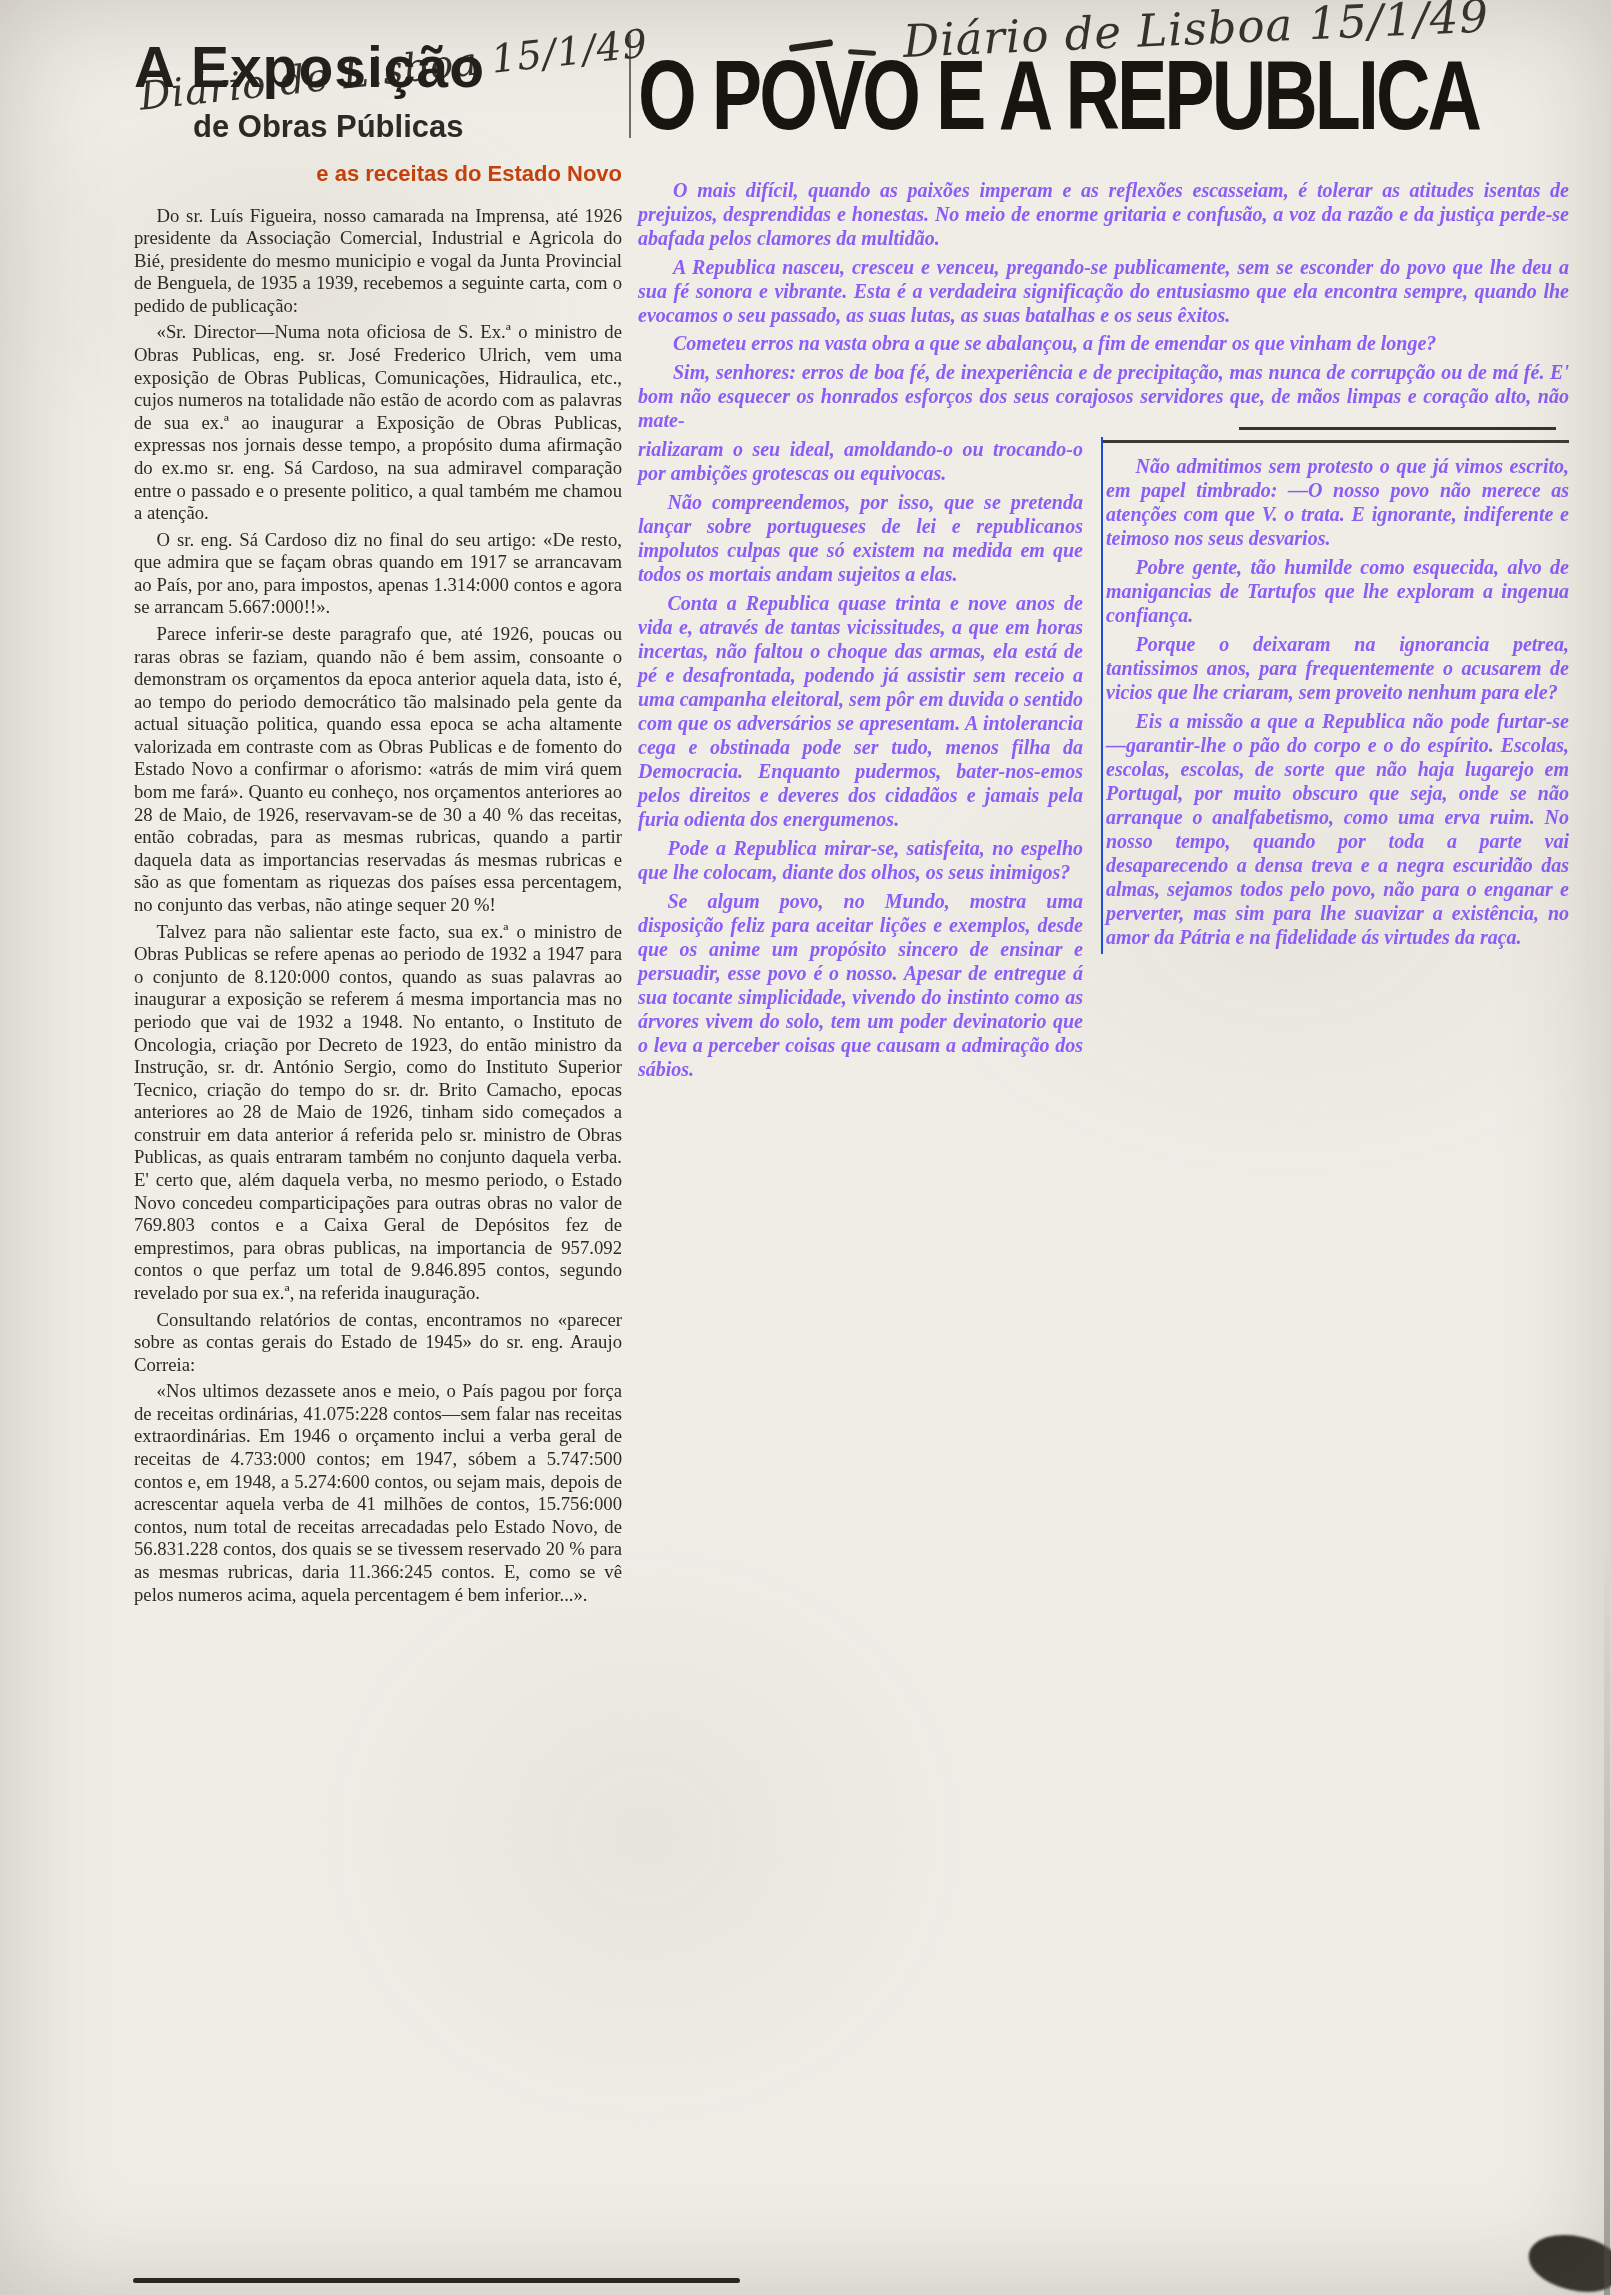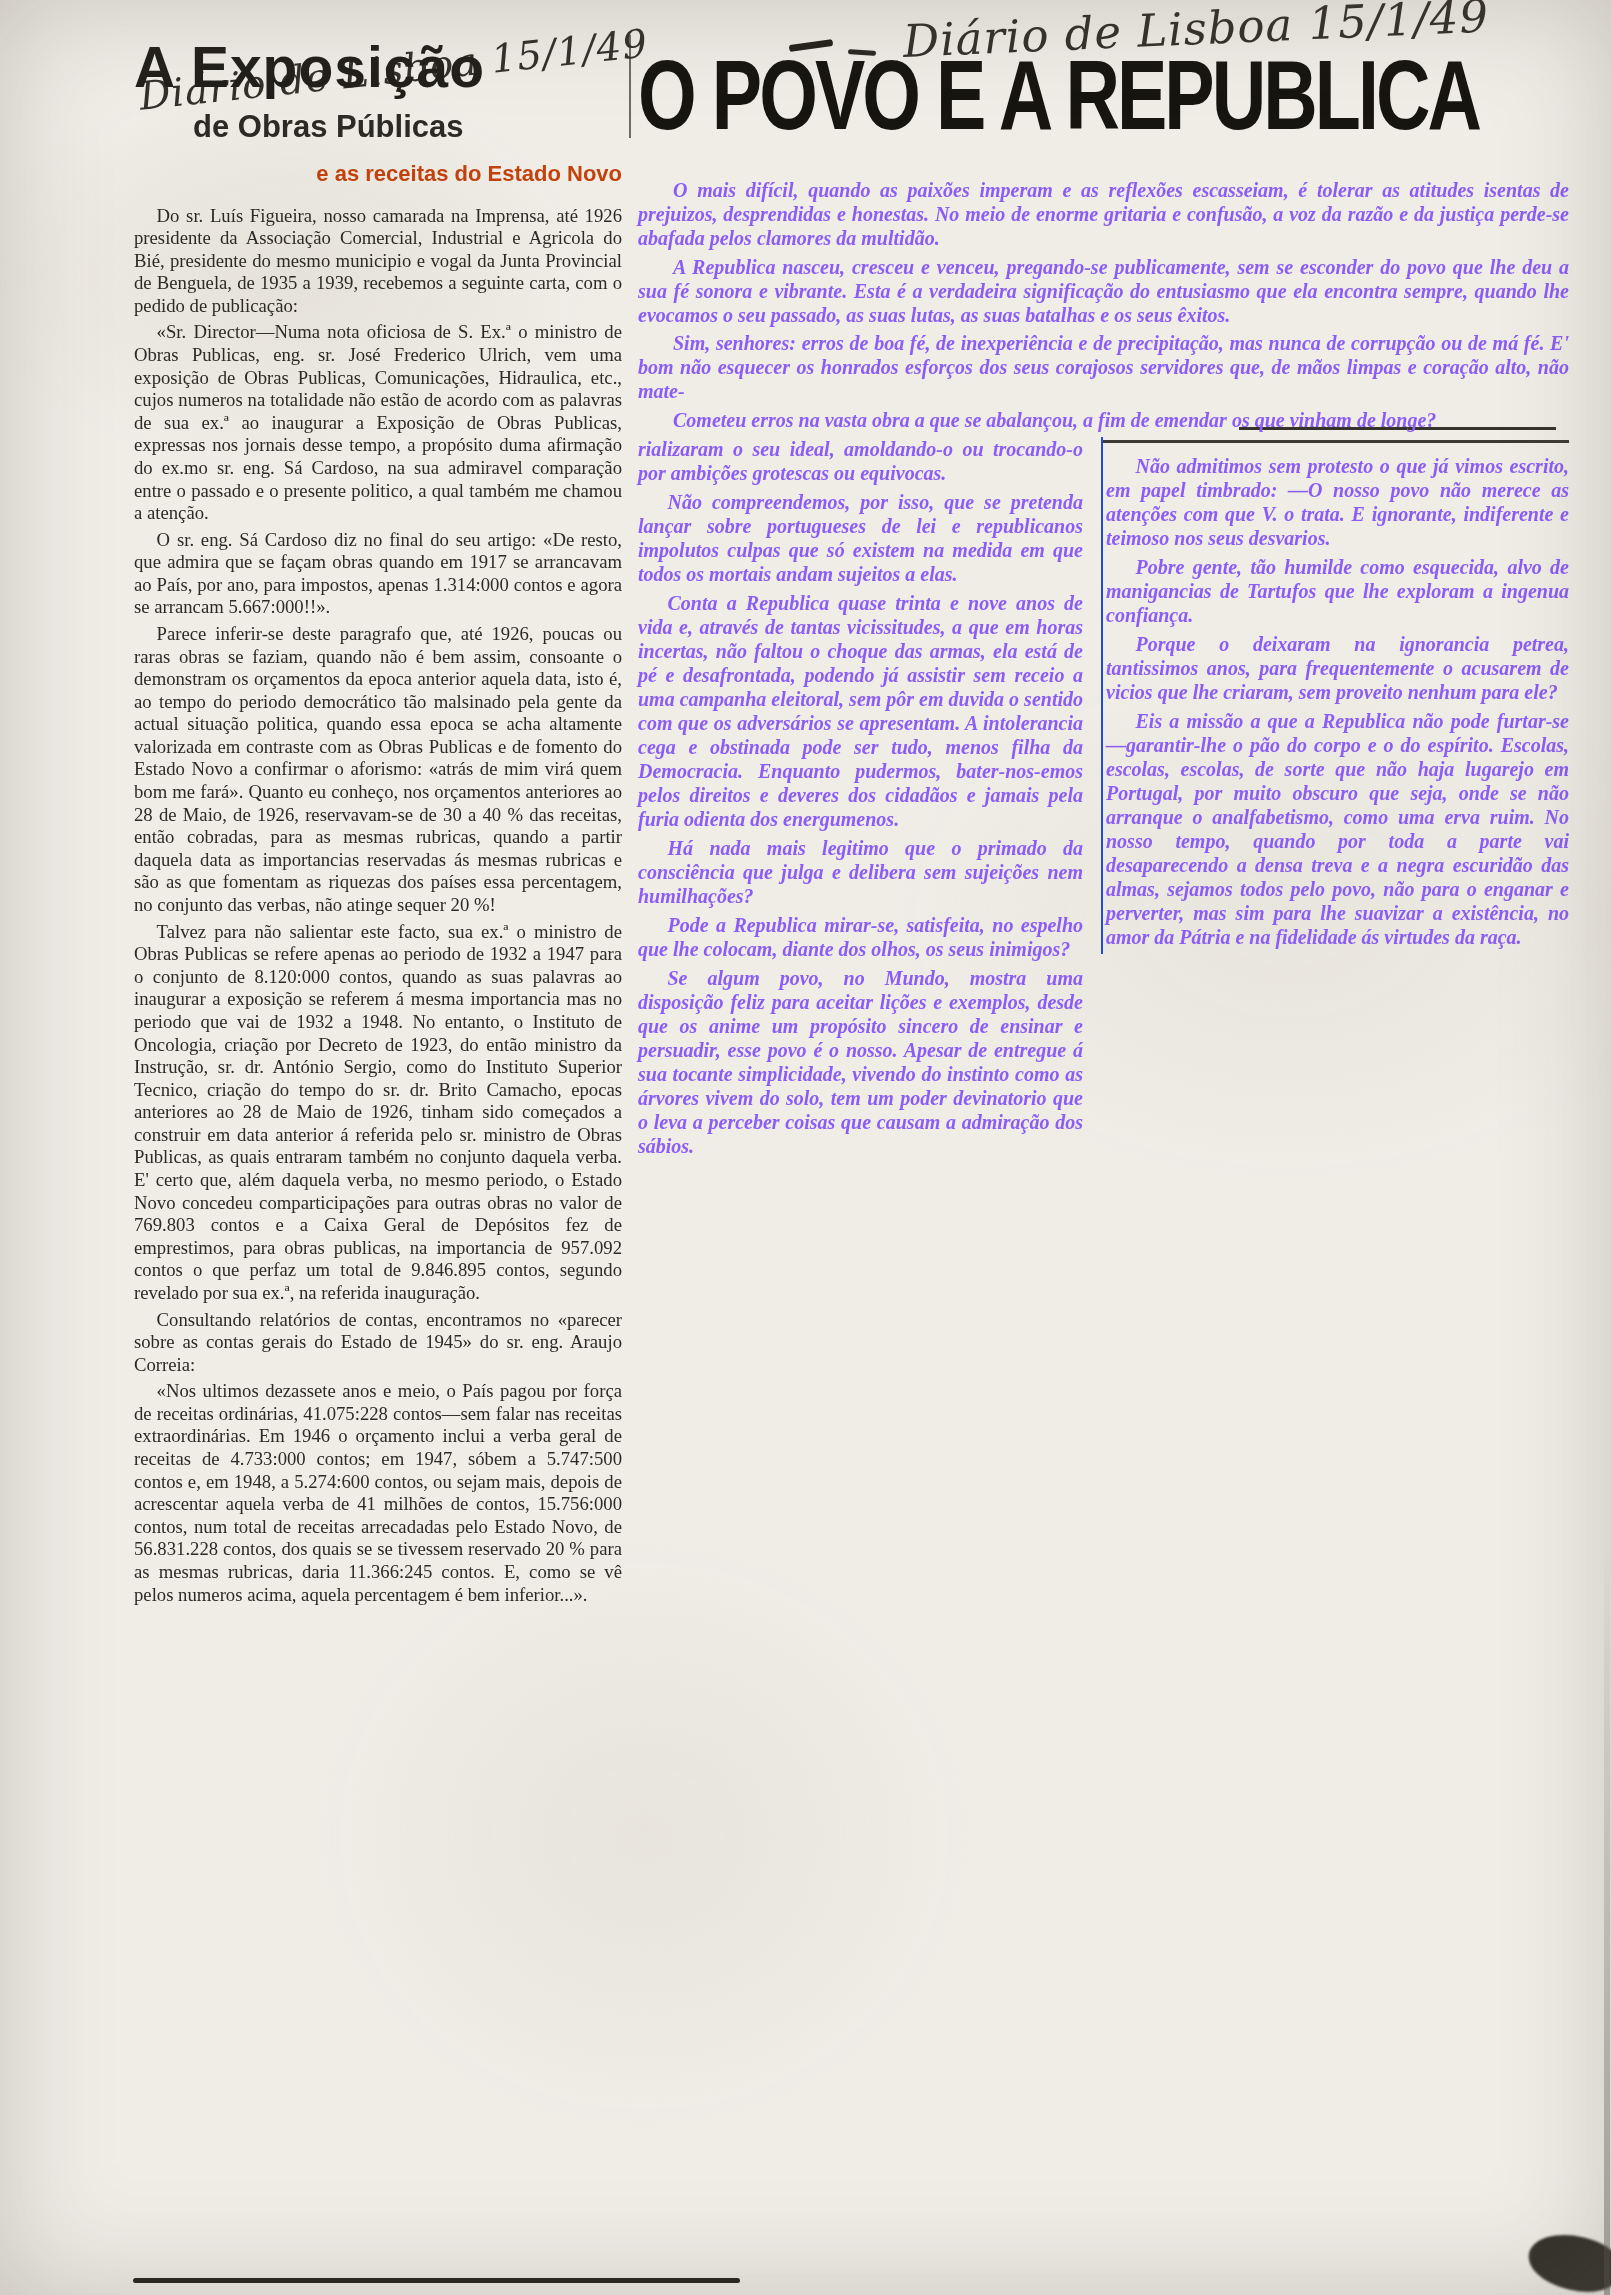--- a/index.html
+++ b/index.html
@@ -106,29 +106,28 @@
 </div>
 
 <div class="right-article">
   <div class="headline-wrap">
     <div class="headline">O POVO E A REPUBLICA</div>
   </div>
   <div class="ra-body">
     <div class="ra-intro">
       <p>O mais difícil, quando as paixões imperam e as reflexões escasseiam, é tolerar as atitudes isentas de prejuizos, desprendidas e honestas. No meio de enorme gritaria e confusão, a voz da razão e da justiça perde-se abafada pelos clamores da multidão.</p>
       <p>A Republica nasceu, cresceu e venceu, pregando-se publicamente, sem se esconder do povo que lhe deu a sua fé sonora e vibrante. Esta é a verdadeira significação do entusiasmo que ela encontra sempre, quando lhe evocamos o seu passado, as suas lutas, as suas batalhas e os seus êxitos.</p>
+      <p>Cometeu erros na vasta obra a que se abalançou, a fim de emendar os que vinham de longe?</p>
       <p>Sim, senhores: erros de boa fé, de inexperiência e de precipitação, mas nunca de corrupção ou de má fé. E' bom não esquecer os honrados esforços dos seus corajosos servidores que, de mãos limpas e coração alto, não mate-</p>
-      <p>Cometeu erros na vasta obra a que se abalançou, a fim de emendar os que vinham de longe?</p>
     </div>
     <div class="ra-cols">
       <div class="ra-col-left">
         <p class="no-indent">rializaram o seu ideal, amoldando-o ou trocando-o por ambições grotescas ou equivocas.</p>
         <p>Não compreendemos, por isso, que se pretenda lançar sobre portugueses de lei e republicanos impolutos culpas que só existem na medida em que todos os mortais andam sujeitos a elas.</p>
         <p>Conta a Republica quase trinta e nove anos de vida e, através de tantas vicissitudes, a que em horas incertas, não faltou o choque das armas, ela está de pé e desafrontada, podendo já assistir sem receio a uma campanha eleitoral, sem pôr em duvida o sentido com que os adversários se apresentam. A intolerancia cega e obstinada pode ser tudo, menos filha da Democracia. Enquanto pudermos, bater-nos-emos pelos direitos e deveres dos cidadãos e jamais pela furia odienta dos energumenos.</p>
-        <p>Há nada mais legitimo que o primado da consciência que julga e delibera sem sujeições nem humilhações?</p>
         <p>Pode a Republica mirar-se, satisfeita, no espelho que lhe colocam, diante dos olhos, os seus inimigos?</p>
         <p>Se algum povo, no Mundo, mostra uma disposição feliz para aceitar lições e exemplos, desde que os anime um propósito sincero de ensinar e persuadir, esse povo é o nosso. Apesar de entregue á sua tocante simplicidade, vivendo do instinto como as árvores vivem do solo, tem um poder devinatorio que o leva a perceber coisas que causam a admiração dos sábios.</p>
       </div>
       <div class="ra-col-right">
         <div class="top-rule"></div>
         <p>Não admitimos sem protesto o que já vimos escrito, em papel timbrado: —O nosso povo não merece as atenções com que V. o trata. E ignorante, indiferente e teimoso nos seus desvarios.</p>
         <p>Pobre gente, tão humilde como esquecida, alvo de manigancias de Tartufos que lhe exploram a ingenua confiança.</p>
         <p>Porque o deixaram na ignorancia petrea, tantissimos anos, para frequentemente o acusarem de vicios que lhe criaram, sem proveito nenhum para ele?</p>
         <p>Eis a missão a que a Republica não pode furtar-se—garantir-lhe o pão do corpo e o do espírito. Escolas, escolas, escolas, de sorte que não haja lugarejo em Portugal, por muito obscuro que seja, onde se não arranque o analfabetismo, como uma erva ruim. No nosso tempo, quando por toda a parte vai desaparecendo a densa treva e a negra escuridão das almas, sejamos todos pelo povo, não para o enganar e perverter, mas sim para lhe suavizar a existência, no amor da Pátria e na fidelidade ás virtudes da raça.</p>
       </div>

